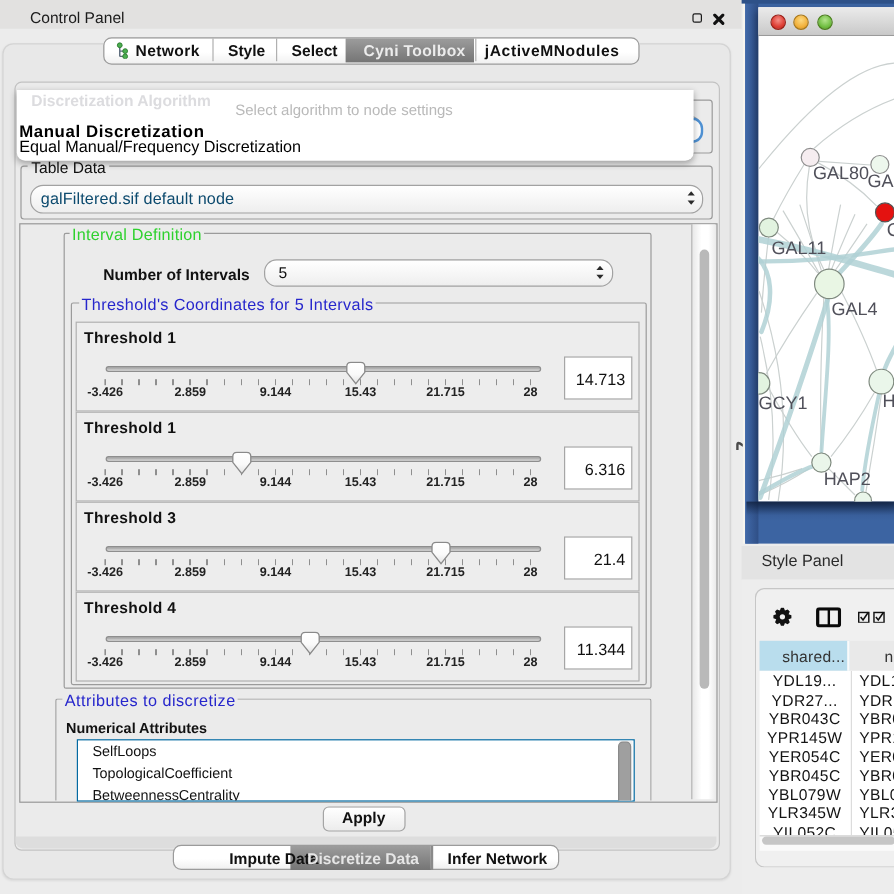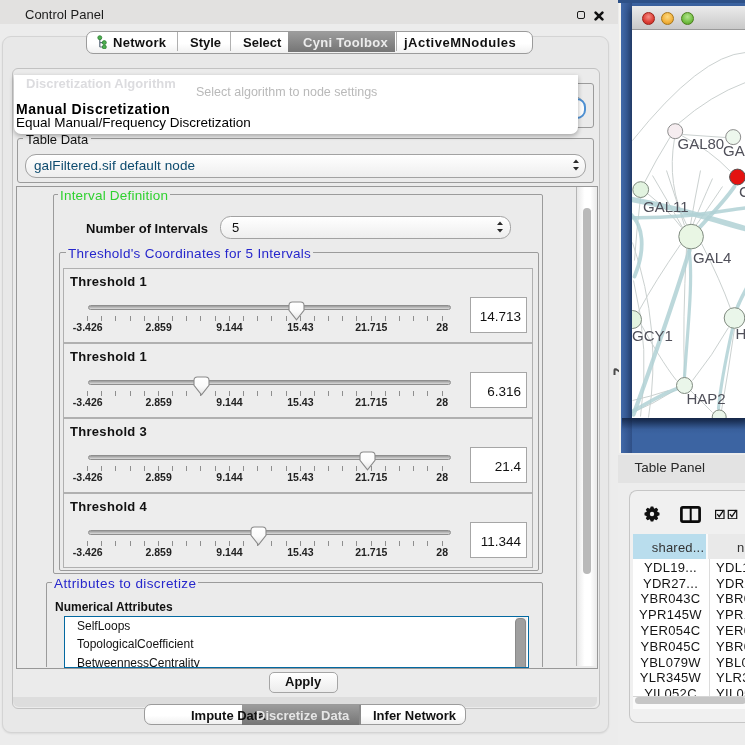--- a/index.html
+++ b/index.html
@@ -265,21 +265,21 @@
     <text x="738.5" y="196.5" font-size="15.5">C</text>
     <text x="642.5" y="211.5">GAL11</text>
     <text x="692.5" y="262.3">GAL4</text>
     <text x="631.5" y="340">GCY1</text>
     <text x="735" y="338.5">H</text>
     <text x="686" y="403.5">HAP2</text>
   </g>
 </svg>
 
 <div class="abs" style="left:618px;top:455px;width:127px;height:27.5px;background:#e3e3e3;"></div>
-<div class="lbl" style="left:634.5px;top:459.5px;font-size:13.5px;color:#2a2a2a;">Table Panel</div>
+<div class="lbl" style="left:634.5px;top:459.5px;font-size:13.5px;color:#2a2a2a;">Style Panel</div>
 <div class="abs" style="left:618px;top:482.5px;width:127px;height:262.5px;background:#ededed;"></div>
 
 <div class="abs" style="left:629px;top:489.5px;width:116px;height:231px;background:#f0f0f0;border:1px solid #c6c6c6;border-radius:8px 0 0 8px;border-right:none;"></div>
 
 <svg class="abs" style="left:643.5px;top:506px;" width="16" height="16" viewBox="0 0 16 16">
   <path d="M5.87,2.82 L6.79,0.5 L9.21,0.5 L10.13,2.82 L10.16,2.83 L12.45,1.84 L14.16,3.55 L13.17,5.84 L13.18,5.87 L15.5,6.79 L15.5,9.21 L13.18,10.13 L13.17,10.16 L14.16,12.45 L12.45,14.16 L10.16,13.17 L10.13,13.18 L9.21,15.5 L6.79,15.5 L5.87,13.18 L5.84,13.17 L3.55,14.16 L1.84,12.45 L2.83,10.16 L2.82,10.13 L0.5,9.21 L0.5,6.79 L2.82,5.87 L2.83,5.84 L1.84,3.55 L3.55,1.84 L5.84,2.83 Z" fill="#111"></path>
   <circle cx="8" cy="8" r="2.2" fill="#f0f0f0"></circle>
 </svg>
 <svg class="abs" style="left:679.5px;top:505.5px;" width="21" height="17" viewBox="0 0 21 17">
   <rect x="1.4" y="1.4" width="18.2" height="14.2" rx="1.5" fill="none" stroke="#0a0a0a" stroke-width="2.7"></rect>

